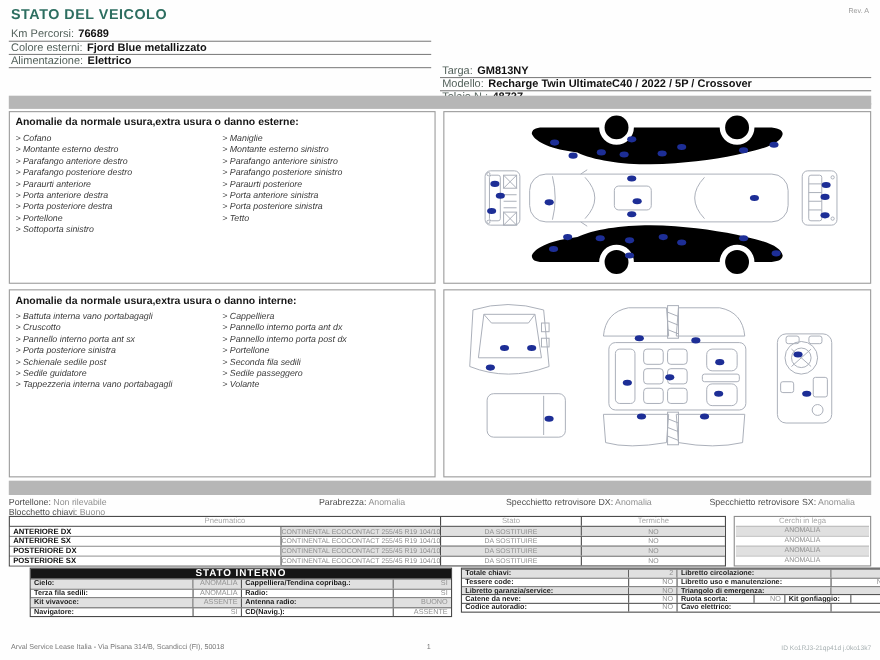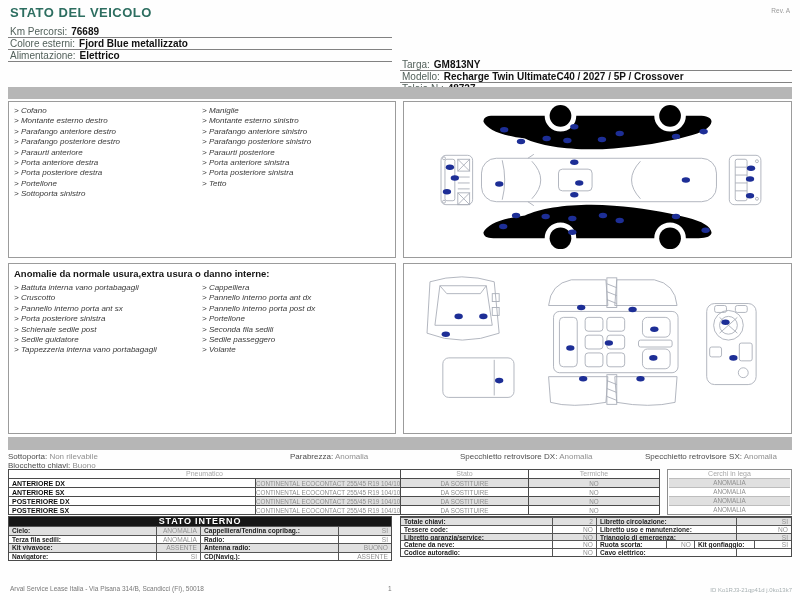--- a/index.html
+++ b/index.html
@@ -48,21 +48,21 @@
   .tbody > div { border-right:1px solid #4a4a4a; font-size:6.3px; line-height:9px; text-align:center; color:#8f8f8f; overflow:hidden; white-space:nowrap; }
   .tbody > div:last-child, .thead > div:last-child { border-right:none; }
   .tbody .pos { font-size:7px; font-weight:bold; color:#111; text-align:left; padding-left:3px; background:#fff !important; }
   .tbody.alt > div { background:#e0e0e0; }
 
   .cerchibox { position:absolute; left:667px; top:469px; width:125px; border:1px solid #8d8d8d; background:#fff; }
   .cerchihead { font-size:7px; color:#a8a8a8; text-align:center; height:8px; line-height:8px; }
   .cerchirow { height:9px; font-size:6.3px; line-height:8px; color:#8f8f8f; text-align:center; margin:0 1px; border-top:1px solid #bdbdbd; }
   .cerchirow.alt { background:#e0e0e0; }
 
-  .btable { position:absolute; top:516px; border:1px solid #4a4a4a; background:#fff; }
+  .btable { position:absolute; top:516px; border:1px solid #4a4a4a; background:#fff;margin-left:19px; }
   #btl { left:8px; width:384px; }
   #btr { left:400px; width:392px; }
   .bhead { background:#161616; color:#fff; font-weight:bold; font-size:9px; text-align:center; height:9px; line-height:9px; letter-spacing:0.8px; }
   .brow { display:grid; border-top:1px solid #555; }
   #btl .brow { grid-template-columns:148px 44px 138px 52px; height:8.5px; }
   #btr .brow { grid-template-columns:152px 44px 140px 54px; height:7.8px; }
   #btr .brow.split { grid-template-columns:152px 44px 70px 28px 60px 36px; }
   .brow > div { font-size:6.6px; line-height:8px; overflow:hidden; white-space:nowrap; border-right:1px solid #555; }
   .brow > div:last-child { border-right:none; }
   .brow .bl { font-weight:bold; color:#1d1d1d; padding-left:3px; }
@@ -99,31 +99,32 @@
       </div>
   </div>
 
   <div class="fields fr">
     <div class="frow">
         <span class="lab">Targa:</span>
         <span class="val">GM813NY</span>
       </div>
     <div class="frow">
         <span class="lab">Modello:</span>
-        <span class="val">Recharge Twin UltimateC40 / 2027 / 5P / Crossover</span>
+        <span class="val">Recharge Twin UltimateC40 / 2022 / 5P / Crossover</span>
       </div>
     <div class="frow">
         <span class="lab">Telaio N.:</span>
         <span class="val">48727</span>
       </div>
   </div>
 
   <div class="graybar" id="bar1"></div>
 
   <div class="secbox" id="sec1">
+    <div class="sectitle">Anomalie da normale usura,extra usura o danno esterne:</div>
     <div class="cols">
       <div class="col">
           <div class="li">&gt; Cofano</div>
           <div class="li">&gt; Montante esterno destro</div>
           <div class="li">&gt; Parafango anteriore destro</div>
           <div class="li">&gt; Parafango posteriore destro</div>
           <div class="li">&gt; Paraurti anteriore</div>
           <div class="li">&gt; Porta anteriore destra</div>
           <div class="li">&gt; Porta posteriore destra</div>
           <div class="li">&gt; Portellone</div>
@@ -325,21 +326,21 @@
           <ellipse cx="238" cy="116" rx="4.2" ry="2.8" fill="#1d2e96"></ellipse>
           <ellipse cx="324" cy="59" rx="4.2" ry="2.8" fill="#1d2e96"></ellipse>
           <ellipse cx="332" cy="95" rx="4.2" ry="2.8" fill="#1d2e96"></ellipse>
         </g>
     </svg>
   </div>
 
   <div class="graybar" id="bar2"></div>
 
   <div class="summary">
-    <div class="sitem" style="left:0px;top:0px"><span class="lab">Sottoporta:</span> <span class="val">Non rilevabile</span></div>
+    <div class="sitem" style="left:0px;top:0px"><span class="lab">Portellone:</span> <span class="val">Non rilevabile</span></div>
     <div class="sitem" style="left:282px;top:0px"><span class="lab">Parabrezza:</span> <span class="val">Anomalia</span></div>
     <div class="sitem" style="left:452px;top:0px"><span class="lab">Specchietto retrovisore DX:</span> <span class="val">Anomalia</span></div>
     <div class="sitem" style="left:637px;top:0px"><span class="lab">Specchietto retrovisore SX:</span> <span class="val">Anomalia</span></div>
     <div class="sitem" style="left:0px;top:9px"><span class="lab">Blocchetto chiavi:</span> <span class="val">Buono</span></div>
   </div>
 
   <div class="tyretable">
     <div class="trow thead">
       <div class="sp2">Pneumatico</div>
       <div>Stato</div>

